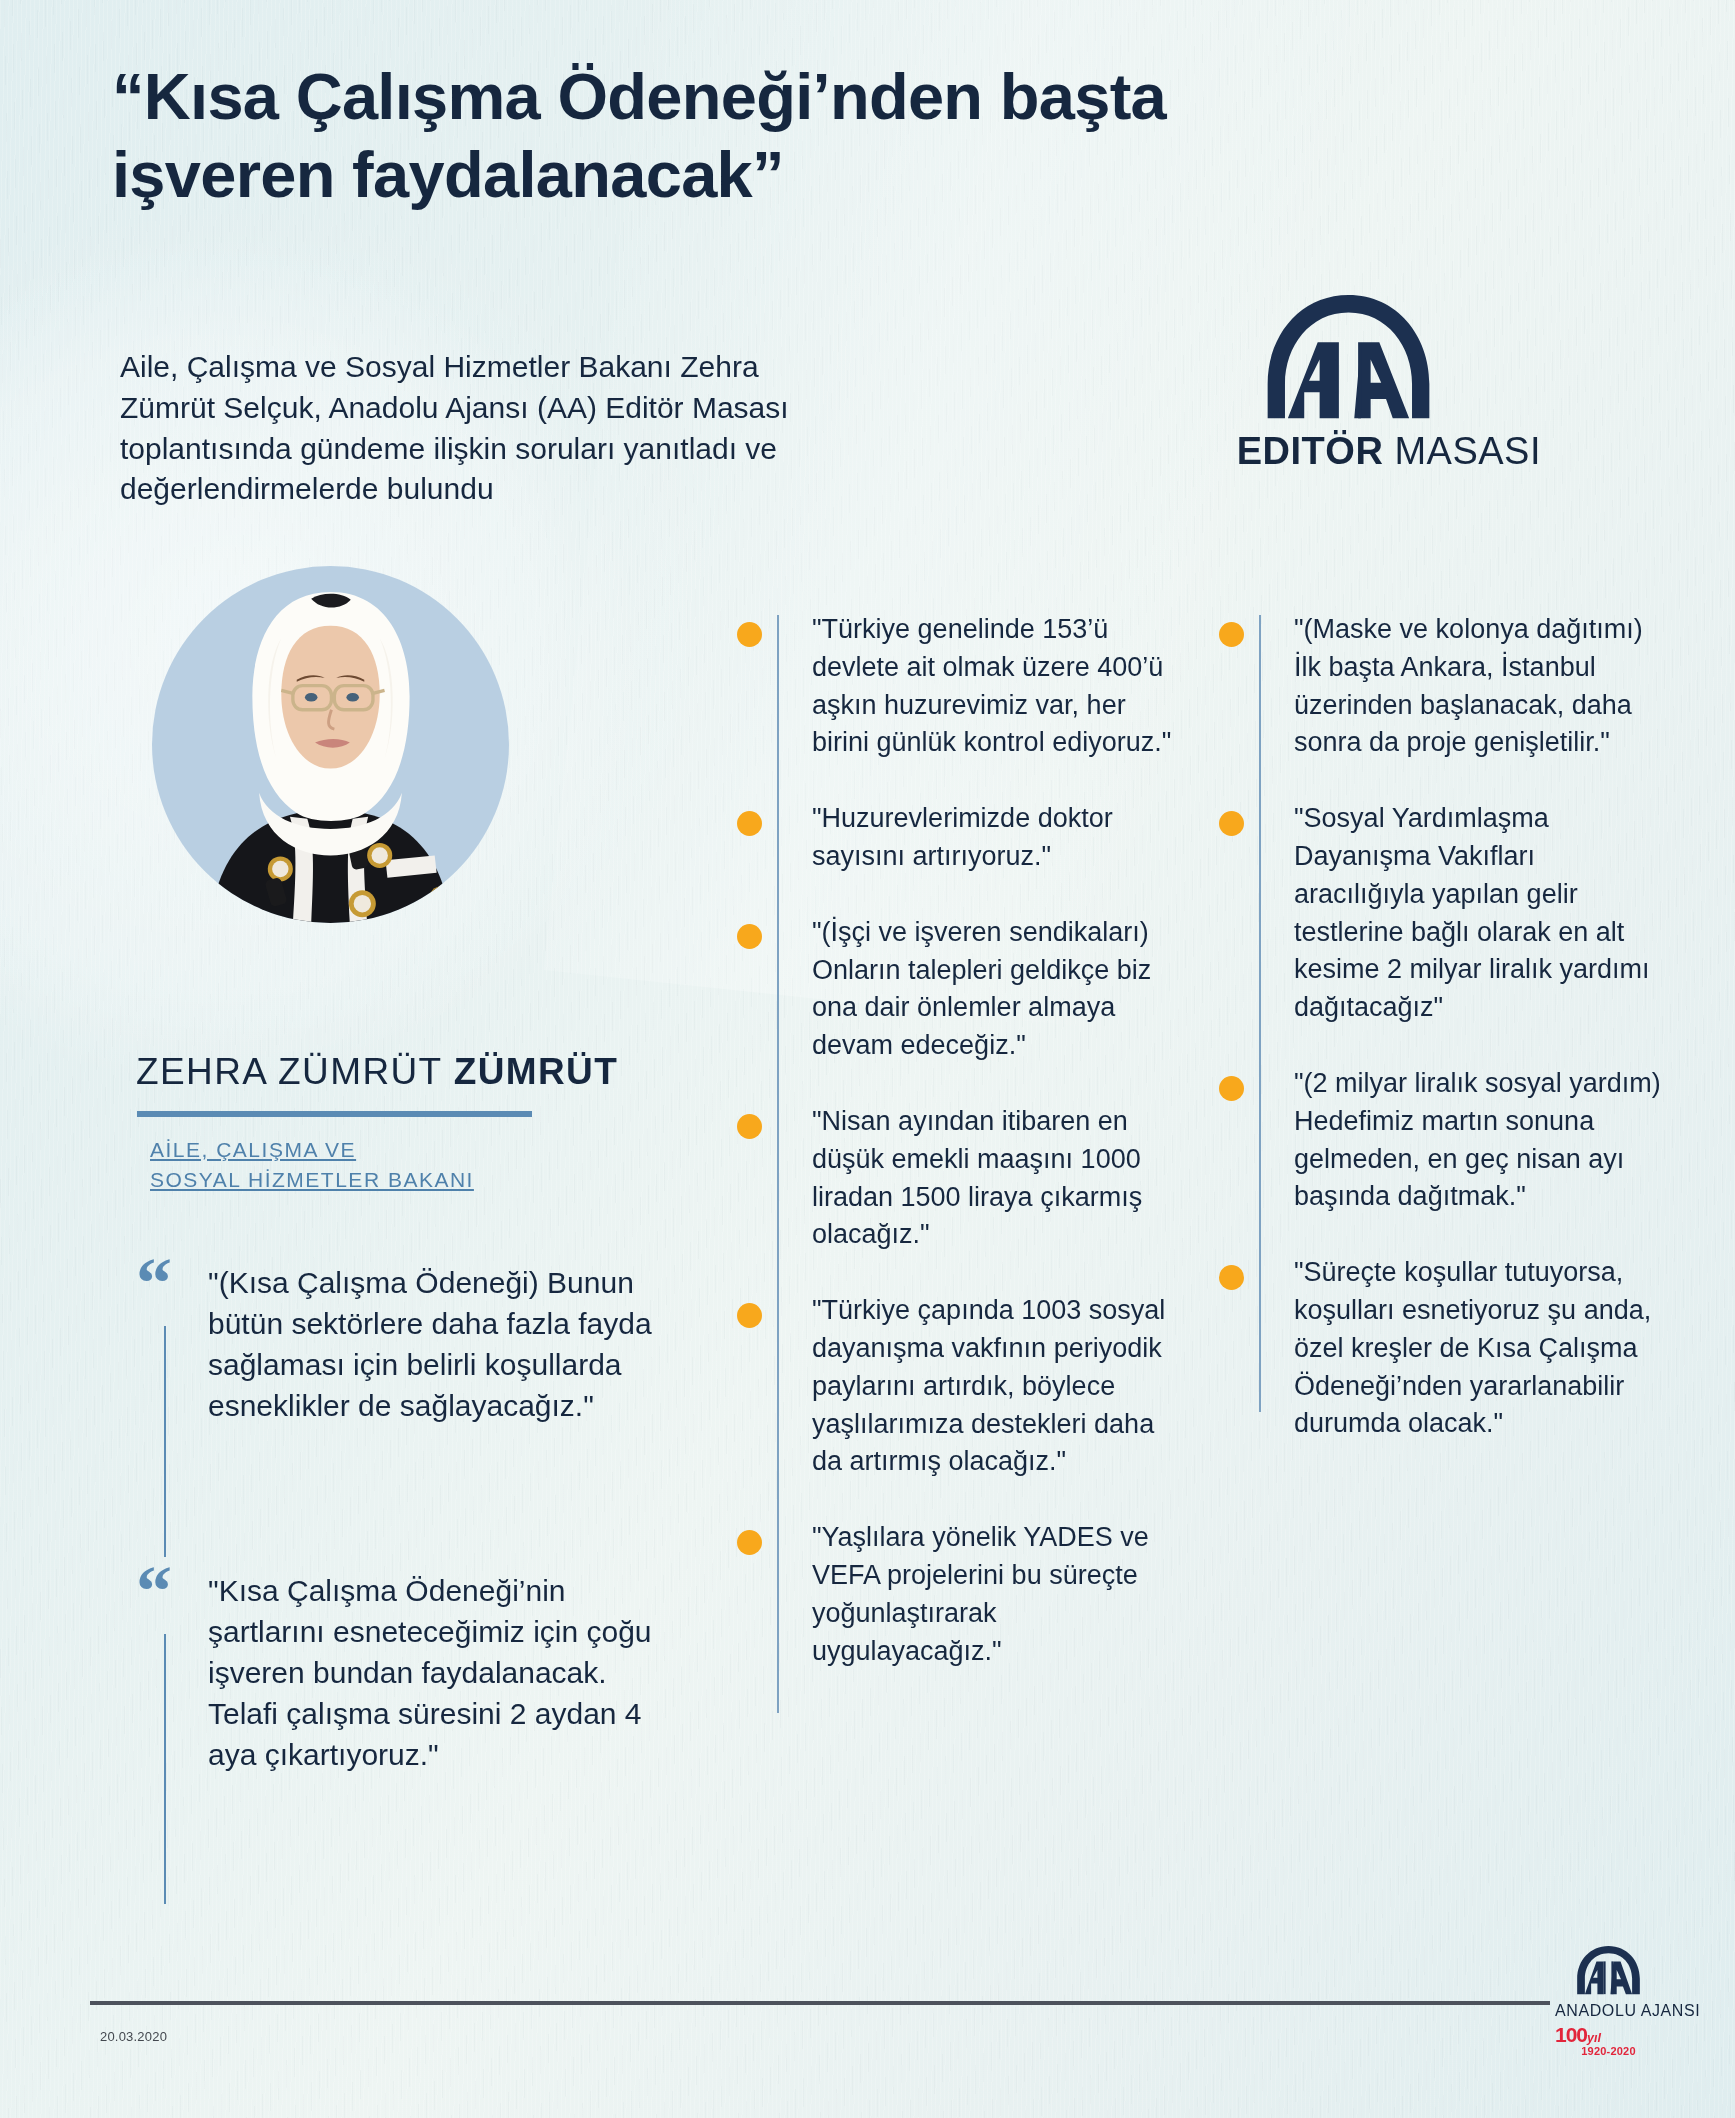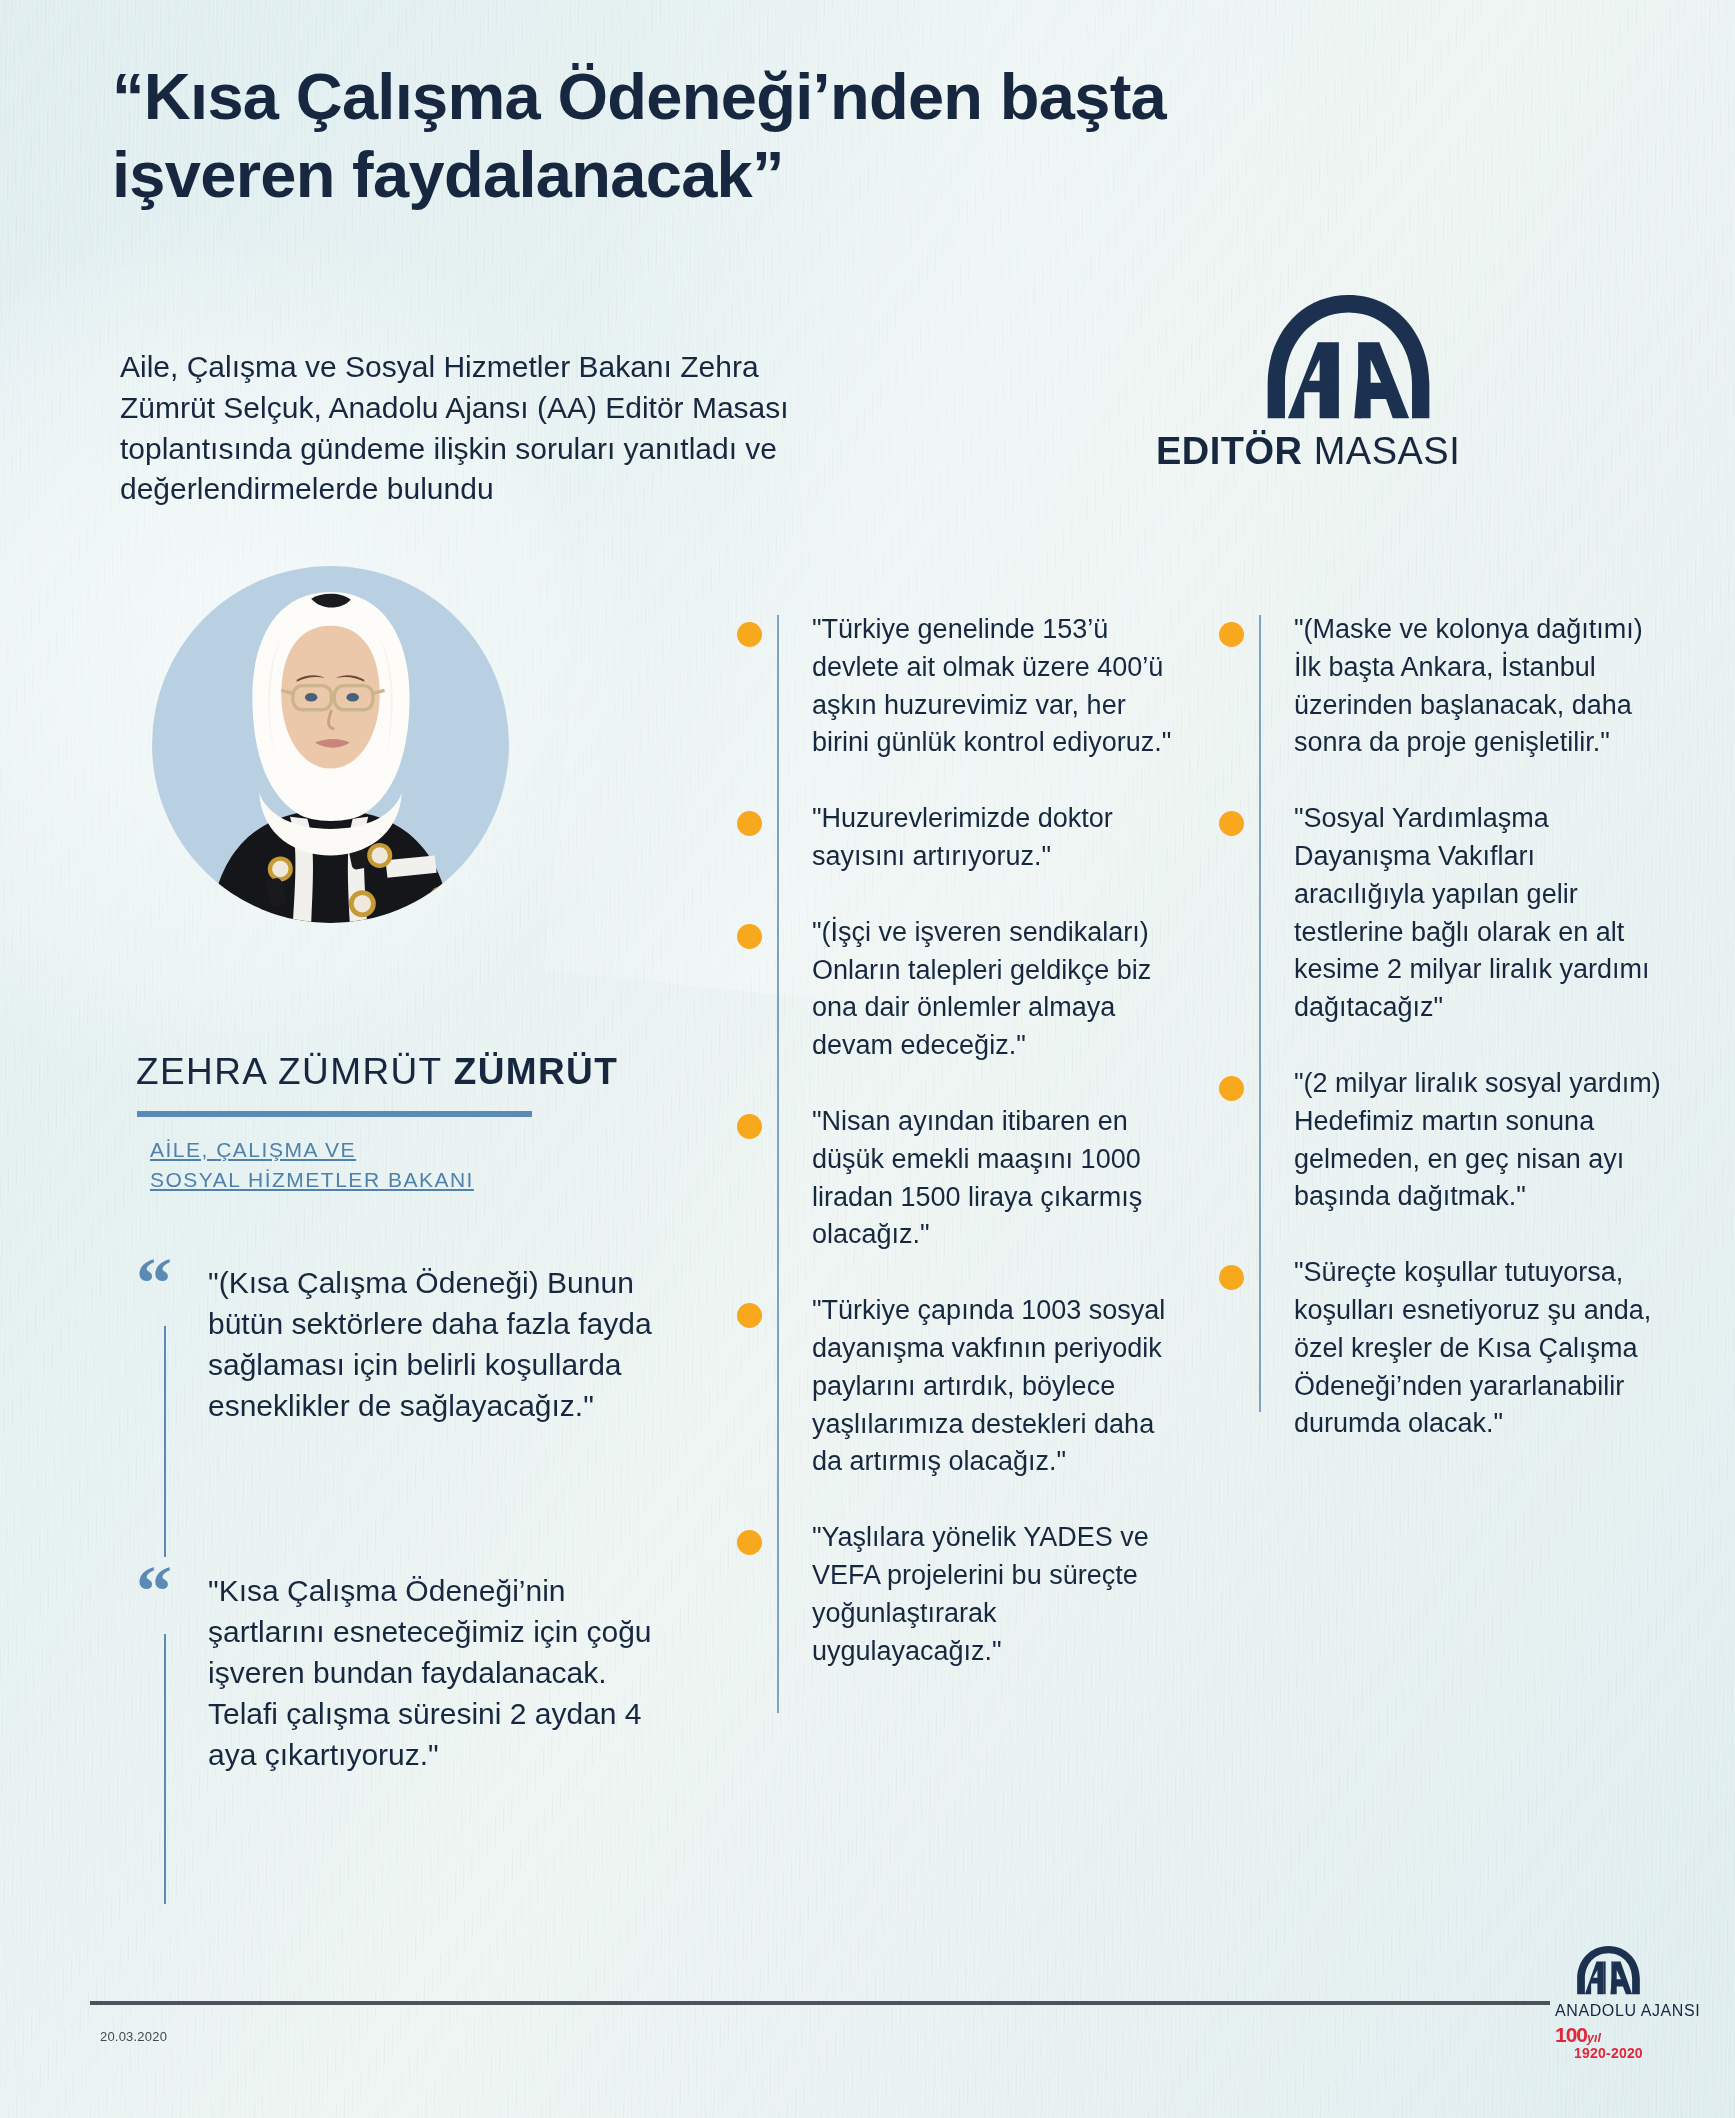--- a/index.html
+++ b/index.html
@@ -76,21 +76,21 @@
   #editor-logo {
     position:absolute;
     left:1156px; top:289px;
     width:385px; height:193px;
   }
   #editor-logo svg { display:block; }
   #editor-logo-text {
     position:absolute;
     left:0; top:141px;
     width:385px;
-    text-align:left;
+    text-align:right;
     font-size:38px;
     letter-spacing:0.5px;
     color:#16273f;
     white-space:nowrap;
   }
   #editor-logo-text b { font-weight:700; }
   #editor-logo-text span { font-weight:300; }
 
   
   #portrait-wrap {
@@ -235,21 +235,21 @@
     color:#e2253b;
     letter-spacing:-1px;
     line-height:1;
   }
   #footer-100 em { font-size:12.5px; font-style:italic; letter-spacing:0; }
   #footer-years {
     position:absolute;
     left:0; top:102px;
     width:107px;
     text-align:center;
-    font-size:14px;
+    font-size:11px;
     font-weight:700;
     color:#e2253b;
     letter-spacing:0.2px;
   }
 </style>
 </head>
 <body>
 
 <div id="page">
 

